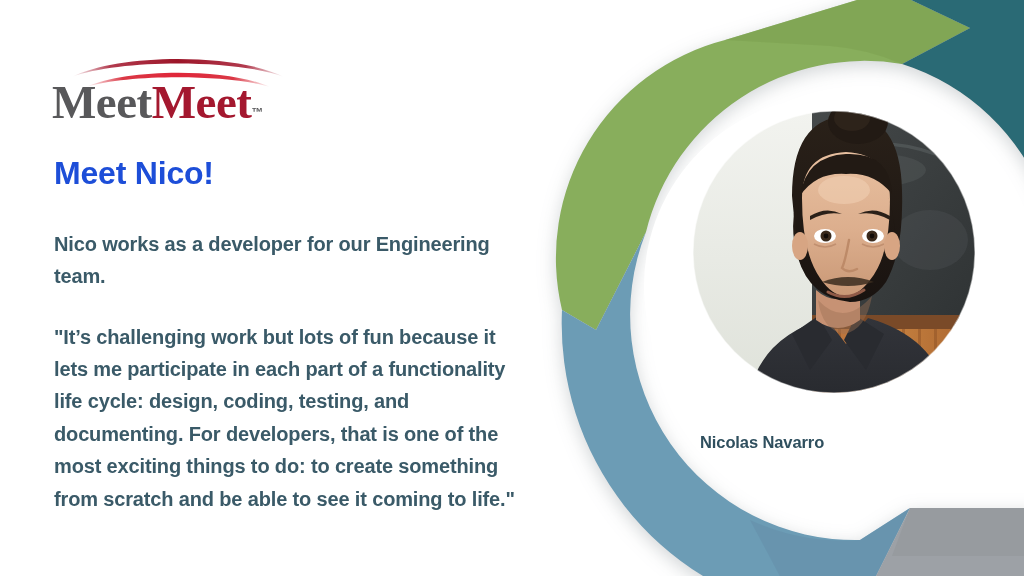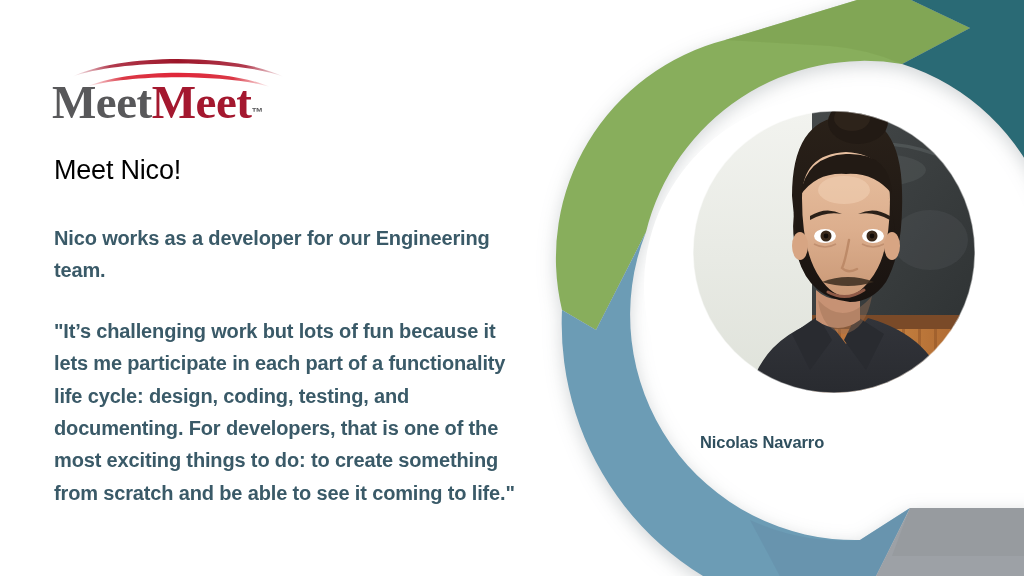--- a/index.html
+++ b/index.html
@@ -63,23 +63,23 @@
     font-family: "Liberation Sans", sans-serif;
     font-size: 12px;
     font-weight: bold;
     color: #58585a;
     vertical-align: 2px;
     letter-spacing: 0;
   }
 
   
   .headline {
-    color: #000000;
-    font-size: 27px;
-    font-weight: normal;
+    color: #1d4ed8;
+    font-size: 32px;
+    font-weight: bold;
     letter-spacing: -0.2px;
     margin: 0 0 36px 2px;
     line-height: 1.15;
   }
   .body-para {
     color: #3a5a68;
     font-size: 20px;
     font-weight: bold;
     line-height: 1.62;
     letter-spacing: -0.15px;

